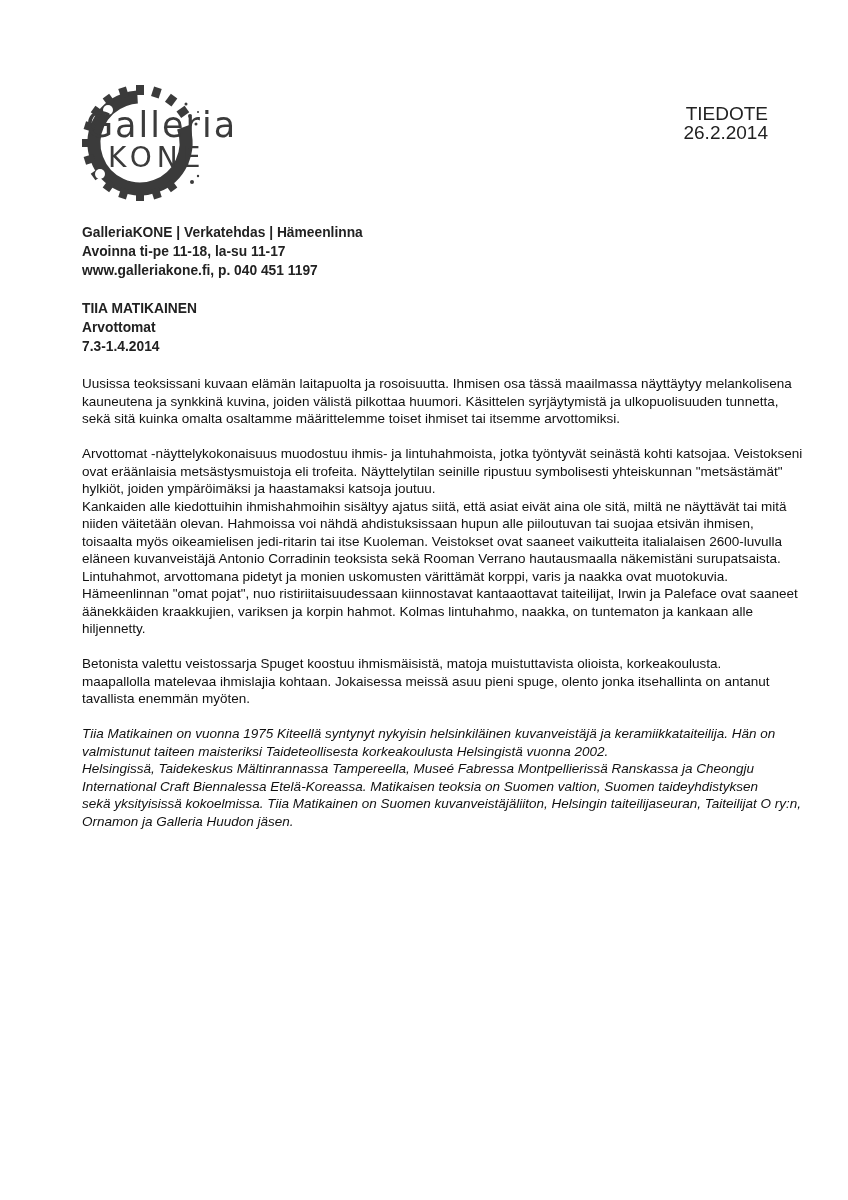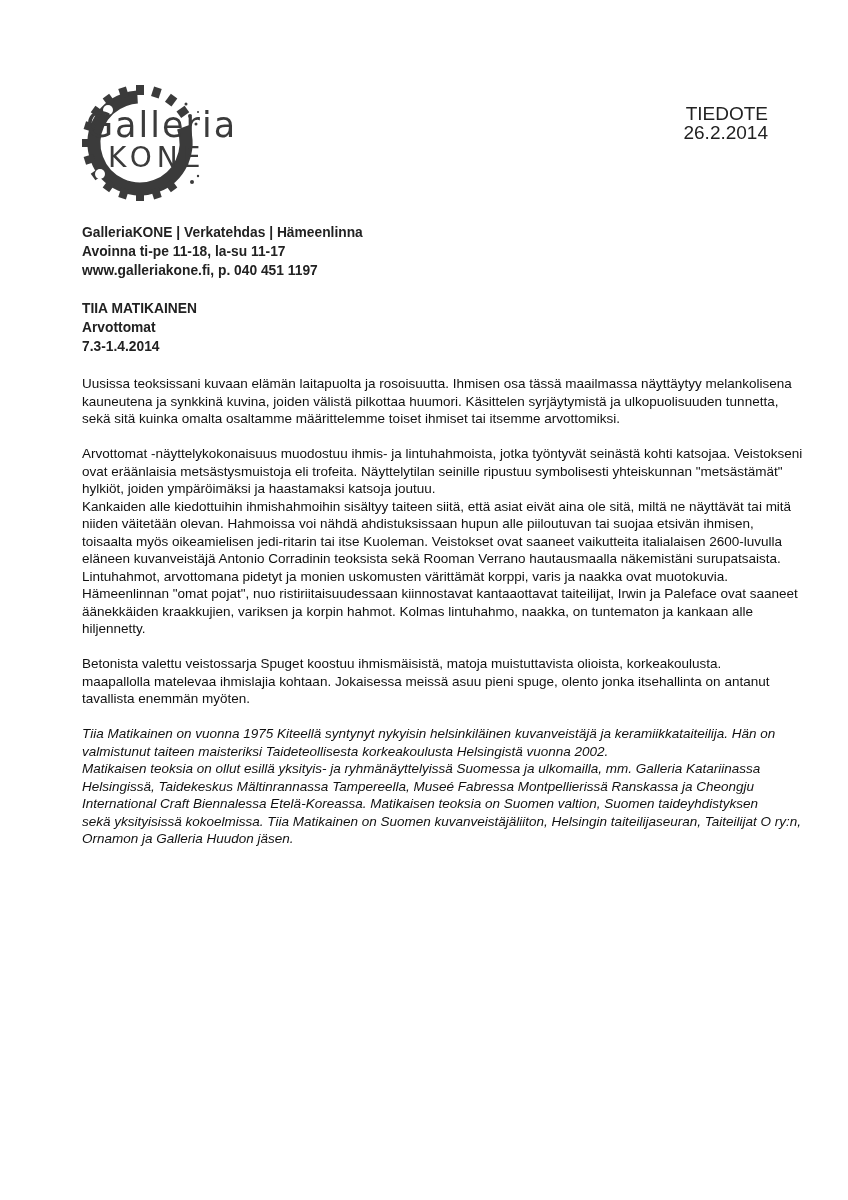--- a/index.html
+++ b/index.html
@@ -82,36 +82,35 @@
 <div class="body-text" id="body-text">
     <div class="para">
       <span class="ln">Uusissa teoksissani kuvaan elämän laitapuolta ja rosoisuutta. Ihmisen osa tässä maailmassa näyttäytyy melankolisena</span>
       <span class="ln">kauneutena ja synkkinä kuvina, joiden välistä pilkottaa huumori. Käsittelen syrjäytymistä ja ulkopuolisuuden tunnetta,</span>
       <span class="ln">sekä sitä kuinka omalta osaltamme määrittelemme toiset ihmiset tai itsemme arvottomiksi.</span>
     </div>
     <div class="para">
       <span class="ln">Arvottomat -näyttelykokonaisuus muodostuu ihmis- ja lintuhahmoista, jotka työntyvät seinästä kohti katsojaa. Veistokseni</span>
       <span class="ln">ovat eräänlaisia metsästysmuistoja eli trofeita. Näyttelytilan seinille ripustuu symbolisesti yhteiskunnan "metsästämät"</span>
       <span class="ln">hylkiöt, joiden ympäröimäksi ja haastamaksi katsoja joutuu.</span>
-      <span class="ln">Kankaiden alle kiedottuihin ihmishahmoihin sisältyy taiteen siitä, että asiat eivät aina ole sitä, miltä ne näyttävät tai mitä</span>
+      <span class="ln">Kankaiden alle kiedottuihin ihmishahmoihin sisältyy ajatus siitä, että asiat eivät aina ole sitä, miltä ne näyttävät tai mitä</span>
       <span class="ln">niiden väitetään olevan. Hahmoissa voi nähdä ahdistuksissaan hupun alle piiloutuvan tai suojaa etsivän ihmisen,</span>
       <span class="ln">toisaalta myös oikeamielisen jedi-ritarin tai itse Kuoleman. Veistokset ovat saaneet vaikutteita italialaisen 2600-luvulla</span>
       <span class="ln">eläneen kuvanveistäjä Antonio Corradinin teoksista sekä Rooman Verrano hautausmaalla näkemistäni surupatsaista.</span>
       <span class="ln">Lintuhahmot, arvottomana pidetyt ja monien uskomusten värittämät korppi, varis ja naakka ovat muotokuvia.</span>
       <span class="ln">Hämeenlinnan "omat pojat", nuo ristiriitaisuudessaan kiinnostavat kantaaottavat taiteilijat, Irwin ja Paleface ovat saaneet</span>
       <span class="ln">äänekkäiden kraakkujien, variksen ja korpin hahmot. Kolmas lintuhahmo, naakka, on tuntematon ja kankaan alle</span>
       <span class="ln">hiljennetty.</span>
     </div>
     <div class="para">
       <span class="ln">Betonista valettu veistossarja Spuget koostuu ihmismäisistä, matoja muistuttavista olioista, korkeakoulusta.</span>
       <span class="ln">maapallolla matelevaa ihmislajia kohtaan. Jokaisessa meissä asuu pieni spuge, olento jonka itsehallinta on antanut</span>
       <span class="ln">tavallista enemmän myöten.</span>
     </div>
     <div class="para italic">
       <span class="ln">Tiia Matikainen on vuonna 1975 Kiteellä syntynyt nykyisin helsinkiläinen kuvanveistäjä ja keramiikkataiteilija. Hän on</span>
       <span class="ln">valmistunut taiteen maisteriksi Taideteollisesta korkeakoulusta Helsingistä vuonna 2002.</span>
-      <span class="ln">Matikaisen teoksia on ollut esillä yksityis- ja ryhmänäyttelyissä Suomessa ja ulkomailla, mm. Galleria Katariinassa</span>
       <span class="ln">Helsingissä, Taidekeskus Mältinrannassa Tampereella, Museé Fabressa Montpellierissä Ranskassa ja  Cheongju</span>
       <span class="ln">International Craft Biennalessa Etelä-Koreassa.  Matikaisen teoksia on Suomen valtion, Suomen taideyhdistyksen</span>
       <span class="ln">sekä yksityisissä kokoelmissa. Tiia Matikainen on Suomen kuvanveistäjäliiton, Helsingin taiteilijaseuran, Taiteilijat O ry:n,</span>
       <span class="ln">Ornamon ja Galleria Huudon jäsen.</span>
     </div>
   </div>
 
 </body></html>

